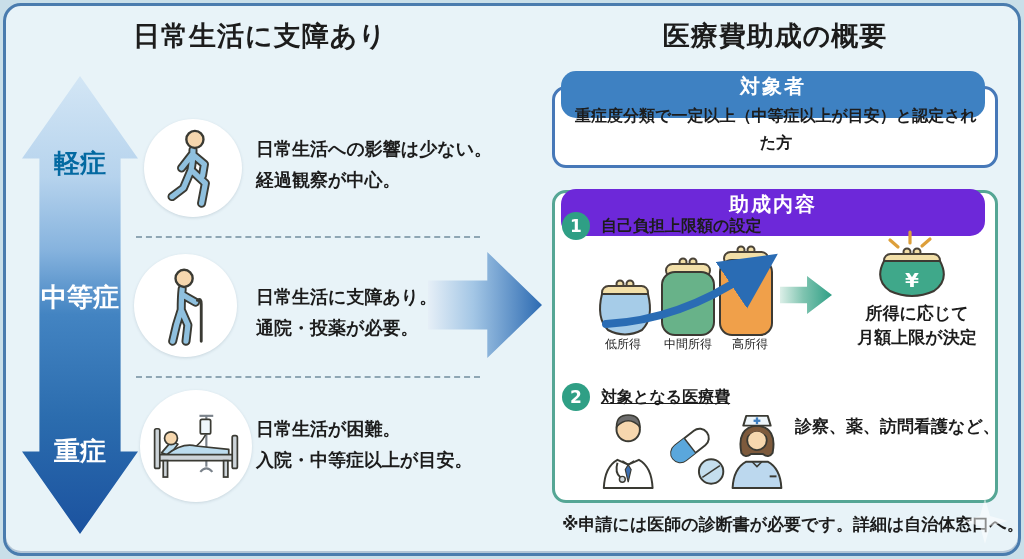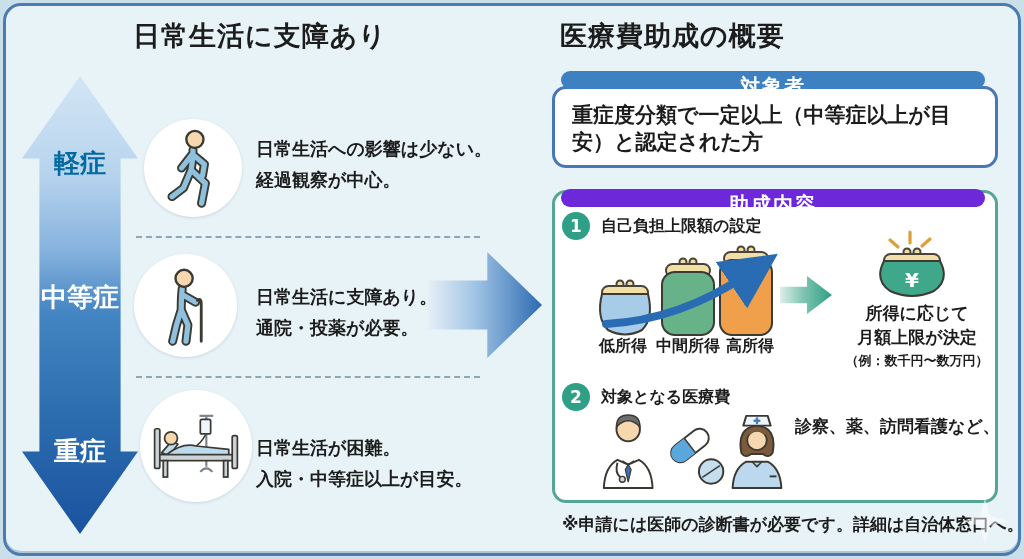--- a/index.html
+++ b/index.html
@@ -27,41 +27,41 @@
   .sev-mod{top:280px;color:#ffffff;}
   .sev-sev{top:434px;color:#ffffff;}
   .dash{left:136px;width:344px;height:0;border-top:2px dashed #8fa6b4;}
   .dash1{top:236px;} .dash2{top:376px;}
   .circle{background:#ffffff;border-radius:50%;box-shadow:0 1px 3px rgba(60,90,110,.18);
     display:flex;align-items:center;justify-content:center;}
   .c1{left:144px;top:119px;width:98px;height:98px;}
   .c2{left:134px;top:254px;width:103px;height:103px;}
   .c3{left:140px;top:390px;width:112px;height:112px;}
   .row-text{font-size:18px;font-weight:bold;line-height:31px;white-space:nowrap;}
-  .t1{left:256px;top:133px;} .t2{left:256px;top:281px;} .t3{left:256px;top:413px;margin-top:19px;}
+  .t1{left:256px;top:133px;} .t2{left:256px;top:281px;} .t3{left:256px;top:413px;}
   .mid-arrow{left:428px;top:252px;width:114px;height:106px;
     background:linear-gradient(90deg,#e6eff7 0%,#a3c6e5 40%,#2d6bb2 100%);
     clip-path:polygon(0 27%,52% 27%,52% 0,100% 50%,52% 100%,52% 73%,0 73%);}
   
-  .right-title{left:560px;top:18px;width:430px;text-align:left;
+  .right-title{left:560px;top:18px;width:430px;text-align:center;
     font-size:27px;font-weight:bold;letter-spacing:1px;}
   .wbox{background:#ffffff;border-radius:14px;}
   .box1{left:552px;top:86px;width:440px;height:76px;border:3px solid #4678b8;}
   .box2{left:552px;top:190px;width:440px;height:307px;border:3px solid #55a695;}
-  .pill{width:424px;height:18px;border-radius:15px;color:#fff;text-align:center;
+  .pill{width:424px;height:47px;border-radius:15px;color:#fff;text-align:center;
     font-size:20px;font-weight:bold;line-height:30px;letter-spacing:2px;}
   .pill1{left:561px;top:71px;background:#3e81c2;}
   .pill2{left:561px;top:189px;background:#6d28d9;}
-  .box1-text{left:572px;top:102px;width:408px;font-size:21px;font-weight:bold;line-height:27px;}
+  .box1-text{left:572px;top:102px;width:408px;font-size:16px;font-weight:bold;line-height:27px;text-align:center;}
   .badge{width:28px;height:28px;border-radius:50%;background:#2f9f85;color:#fff;
     text-align:center;font-size:17px;font-weight:bold;line-height:28px;}
   .badge1{left:562px;top:212px;} .badge2{left:562px;top:383px;}
   .sec-title{font-size:16px;font-weight:bold;white-space:nowrap;}
-  .st1{left:601px;top:216px;} .st2{left:601px;top:387px;}
-  .income-label{top:336px;text-align:center;font-size:16px;font-weight:bold;white-space:nowrap;}
+  .st1{left:601px;top:216px;} .st2{left:601px;top:387px;text-decoration:underline;}
+  .income-label{top:336px;text-align:center;font-size:12px;font-weight:normal;white-space:nowrap;}
   .il0{left:594px;width:58px;} .il1{left:652px;width:72px;} .il2{left:722px;width:56px;}
   .fat-arrow{left:780px;top:276px;width:52px;height:38px;
     background:linear-gradient(90deg,#dcefe8 0%,#7fc4b0 45%,#2f9f85 100%);
     clip-path:polygon(0 28%,52% 28%,52% 0,100% 50%,52% 100%,52% 72%,0 72%);}
   .result-text{left:826px;top:301px;width:182px;text-align:center;
     font-size:17px;font-weight:bold;line-height:24px;white-space:nowrap;}
   .result-small{font-size:13px;}
   .desc-text{left:795px;top:414px;width:210px;font-size:17px;font-weight:bold;line-height:24px;white-space:nowrap;}
   .footnote{left:562px;top:513px;font-size:17px;font-weight:bold;white-space:nowrap;}
   .corner-sparkle{left:962px;top:498px;width:46px;height:46px;background:#ffffff;opacity:.5;
@@ -201,21 +201,20 @@
       <rect x="12" y="26" width="56" height="13" rx="6.5" fill="#f2dfa8" stroke="#4a4338" stroke-width="2"></rect>
       <path d="M12,33 L68,33 Q78,52 62,63 Q40,73 18,63 Q2,52 12,33 Z" fill="#3fa88a" stroke="#3d3a33" stroke-width="2"></path>
       <text x="40" y="59" text-anchor="middle" font-size="20" font-weight="bold" fill="#ffffff">¥</text>
     </g>
   </svg>
 </div>
 
 <div class="abs result-text">
   <div>所得に応じて</div>
   <div>月額上限が決定</div>
-  <div class="result-small">（例：数千円〜数万円）</div>
 </div>
 
 <div class="abs badge badge2">2</div>
 <div class="abs sec-title st2">対象となる医療費</div>
 
 <div class="abs" style="left:596px;top:408px;">
   <svg width="200" height="86" viewBox="0 0 205 88">
 
     <g>
       <path d="M8,82 Q9,60 22,53 L33,58 L44,53 Q57,60 58,82 Z" fill="#ffffff" stroke="#3a3a33" stroke-width="2" stroke-linejoin="round"></path>

